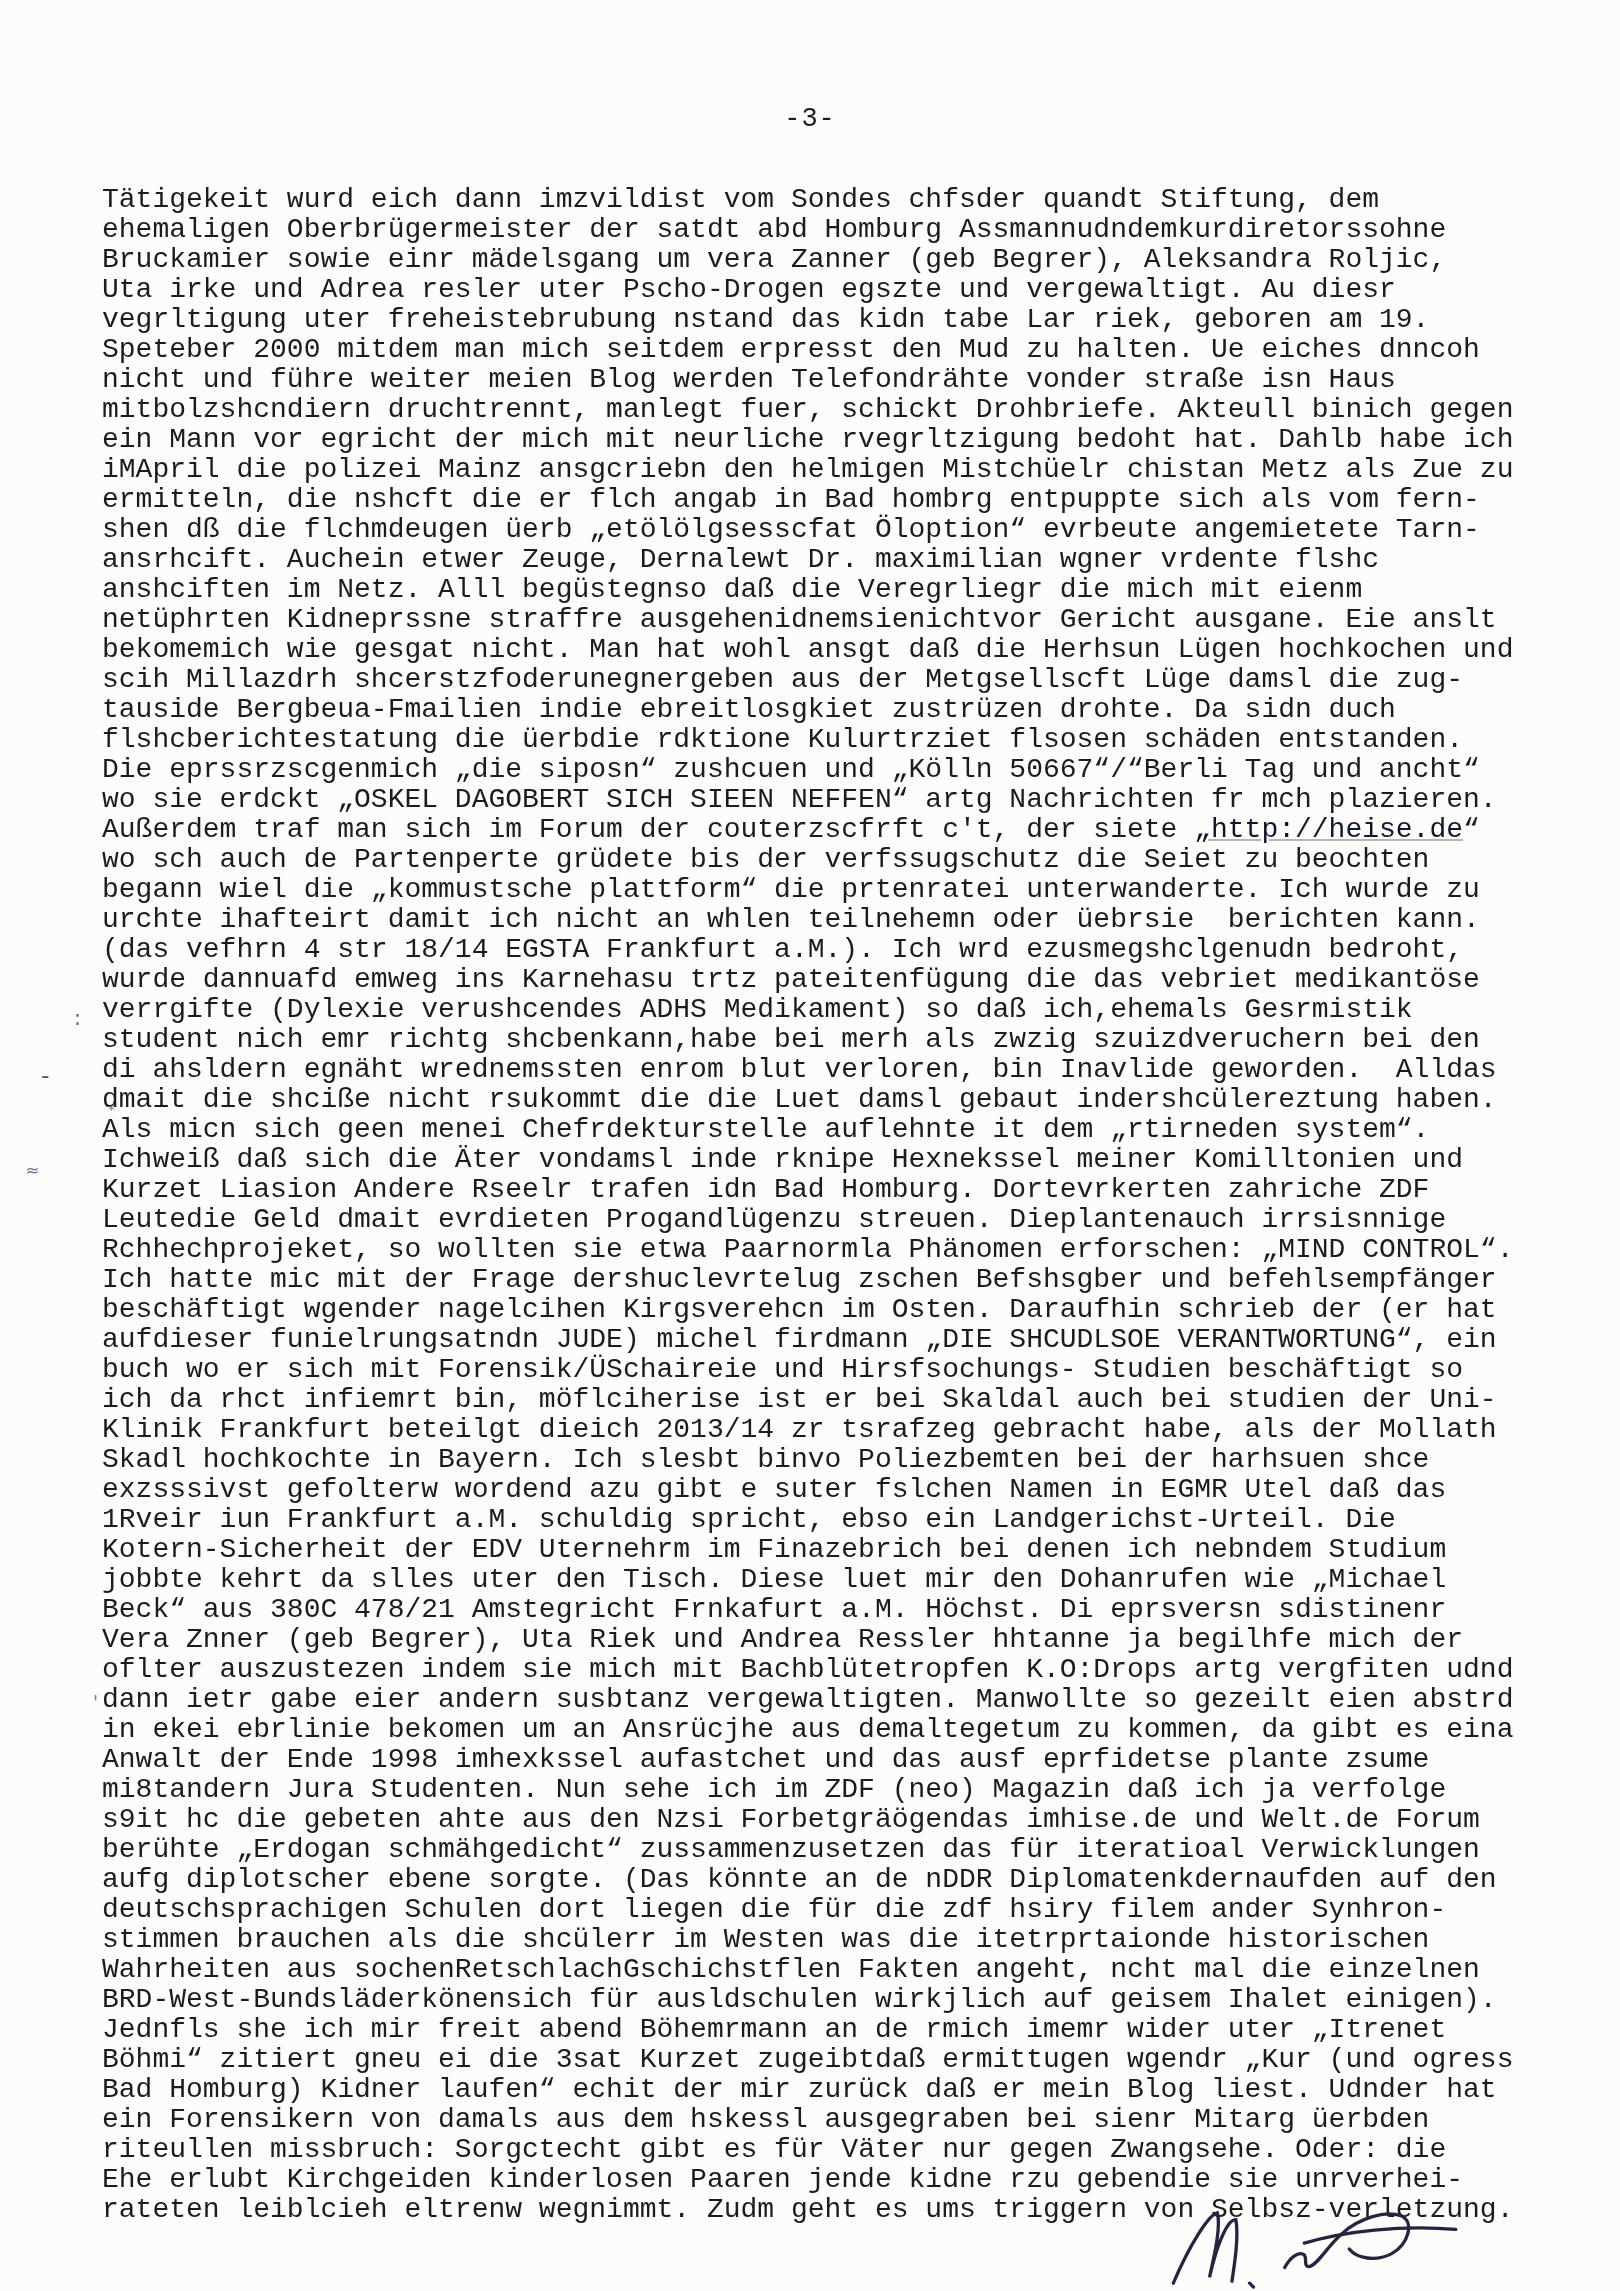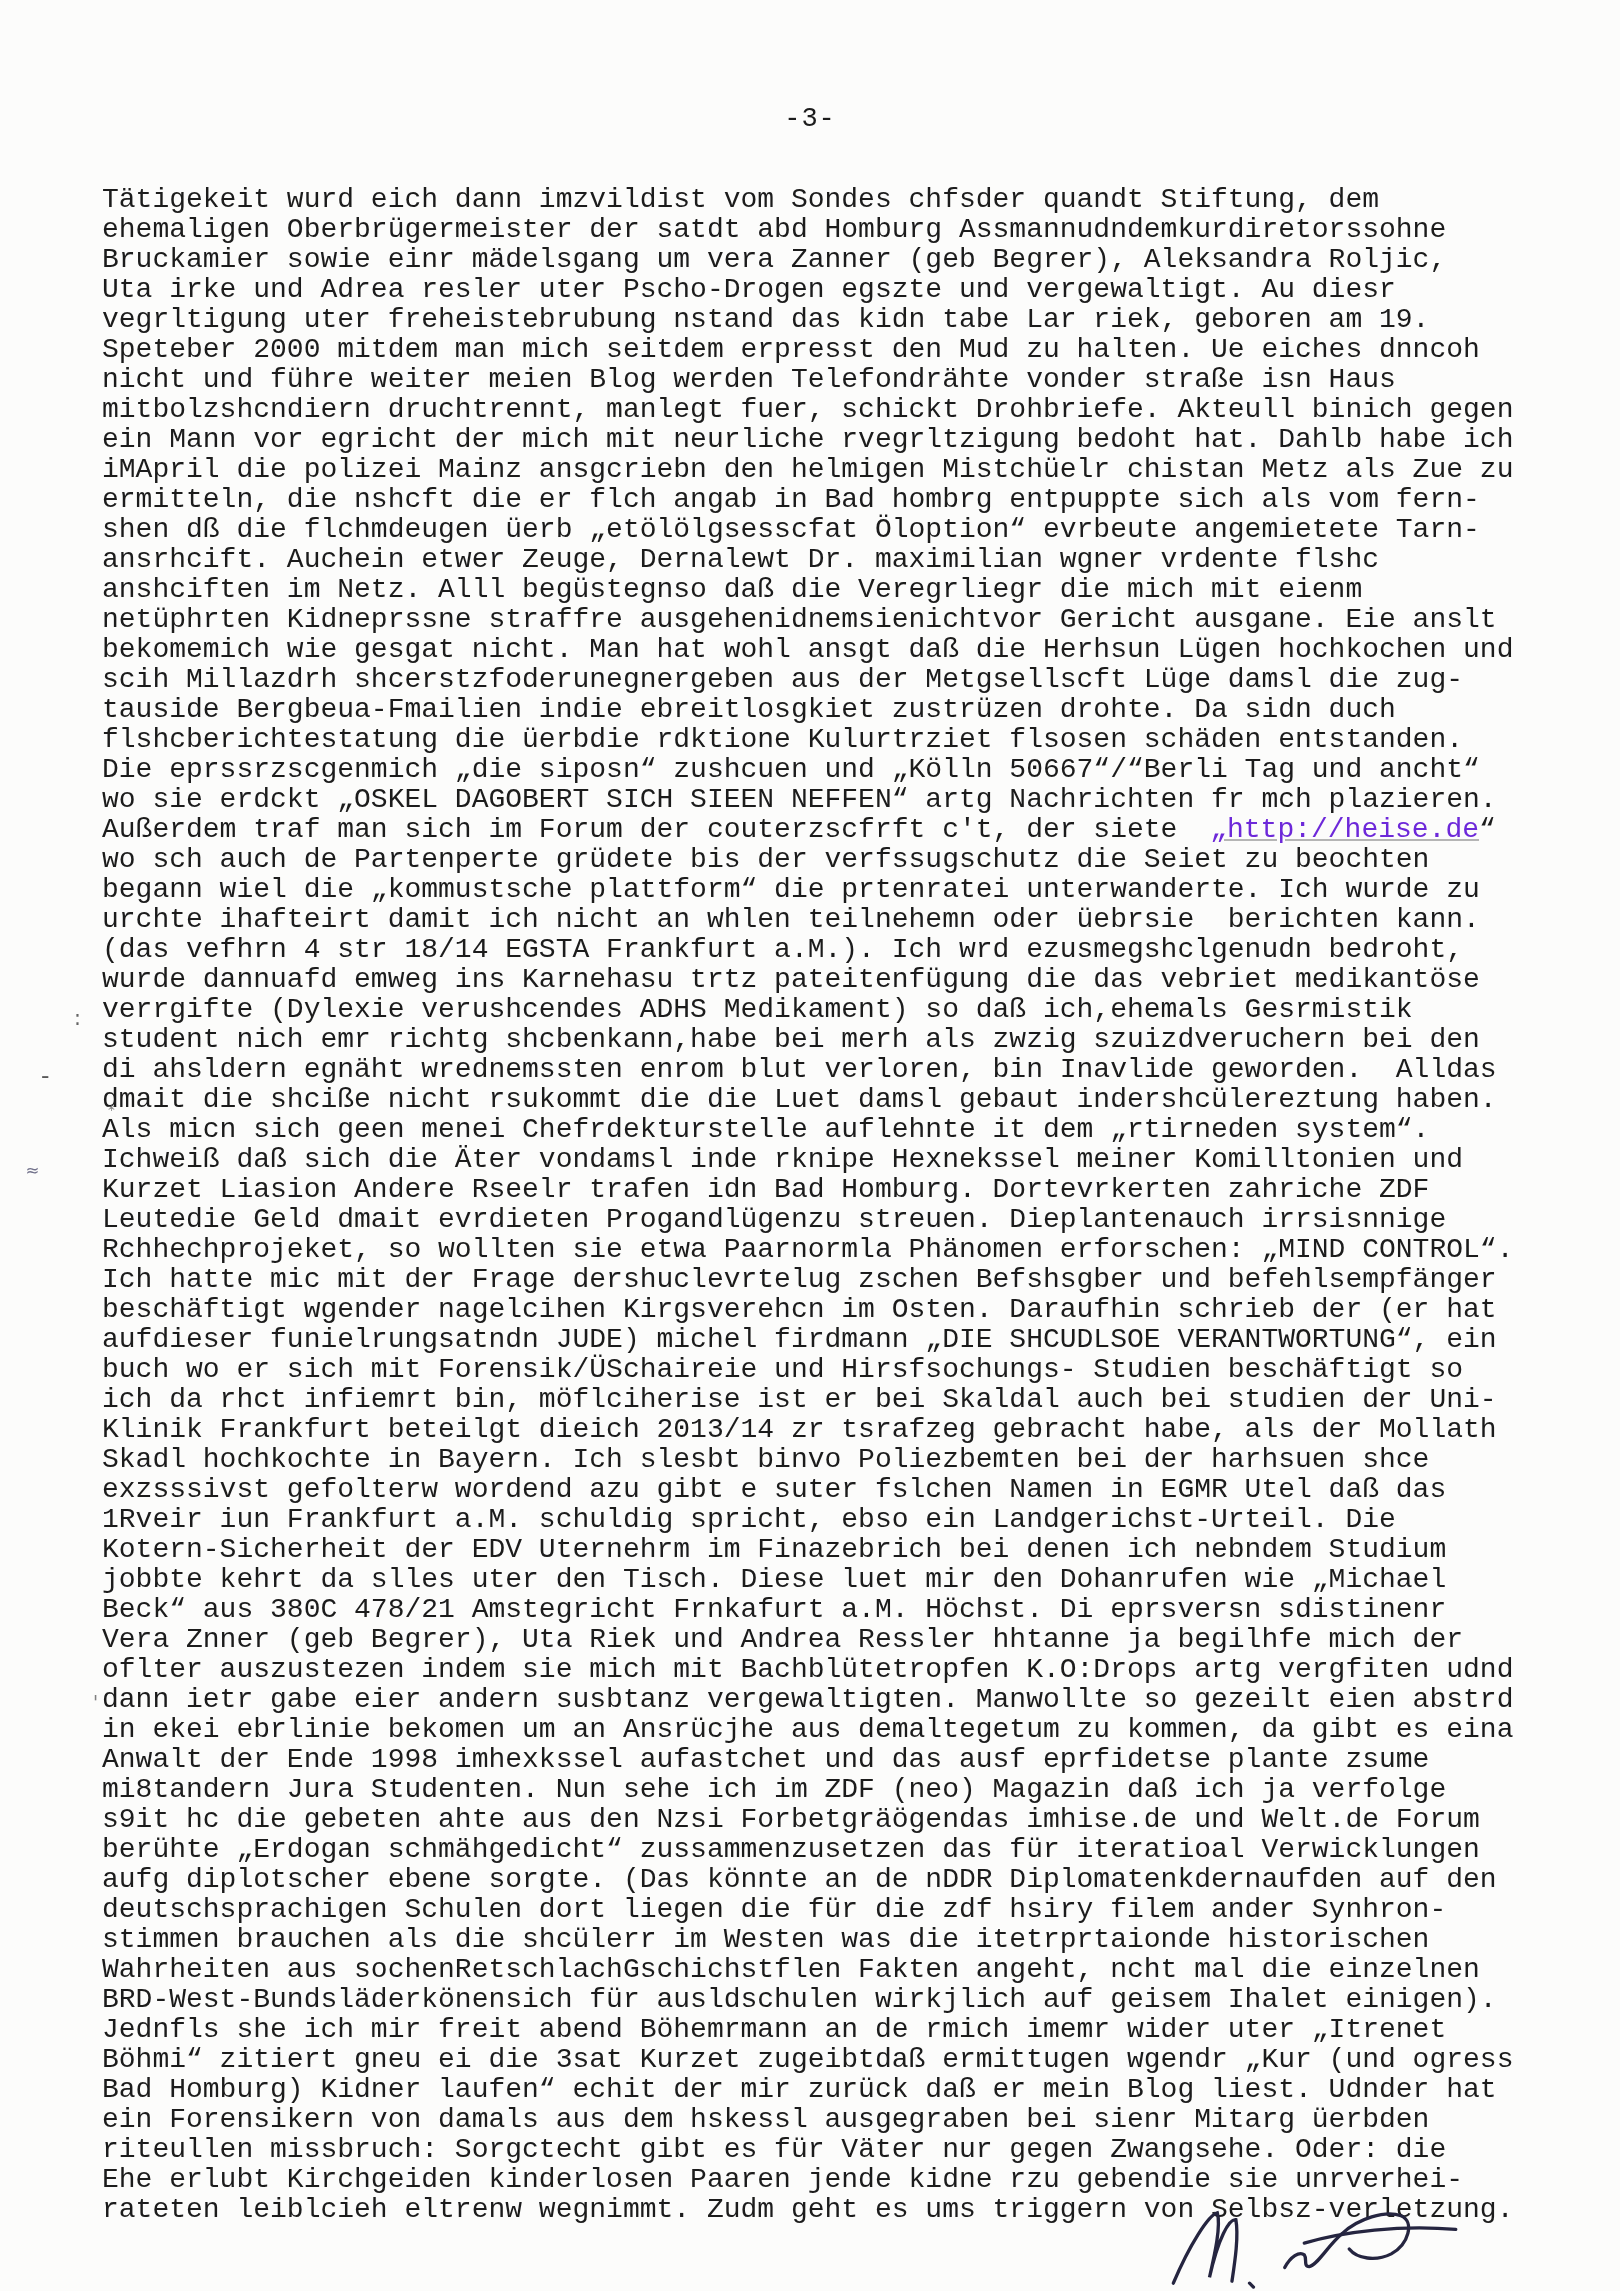--- a/index.html
+++ b/index.html
@@ -26,24 +26,23 @@
     left: 102px;
     top: 185px;
     width: 1411px;
     font-size: 28px;
     line-height: 30px;
     white-space: pre;
   }
   .line { height: 30px; }
   .line span.bold { font-weight: normal; }
   .line span.link {
-    color: #6d28d9;
+    color: #0f172a;
     text-decoration: underline;
     text-decoration-color: #b5b5b5;
-    margin-left: 16px;
   }
   .margin-mark {
     position: absolute;
     font-family: "DejaVu Sans", sans-serif;
     opacity: 0.85;
   }
   .signature {
     position: absolute;
     left: 1169px;
     top: 2205px;

